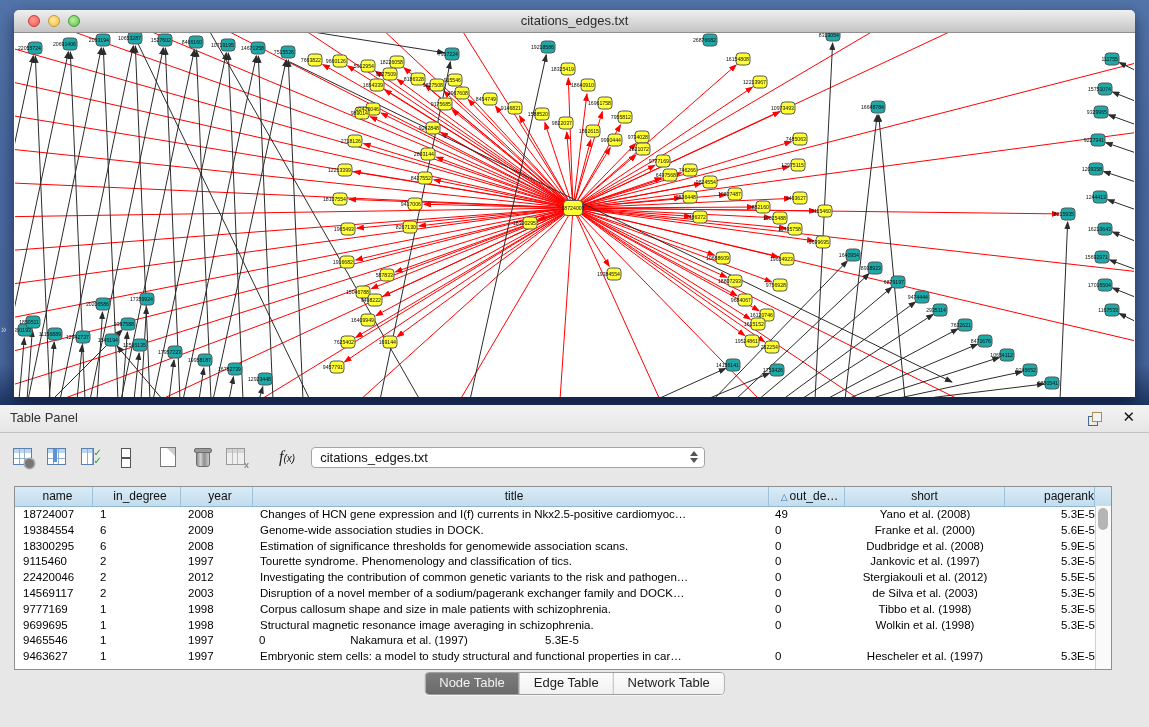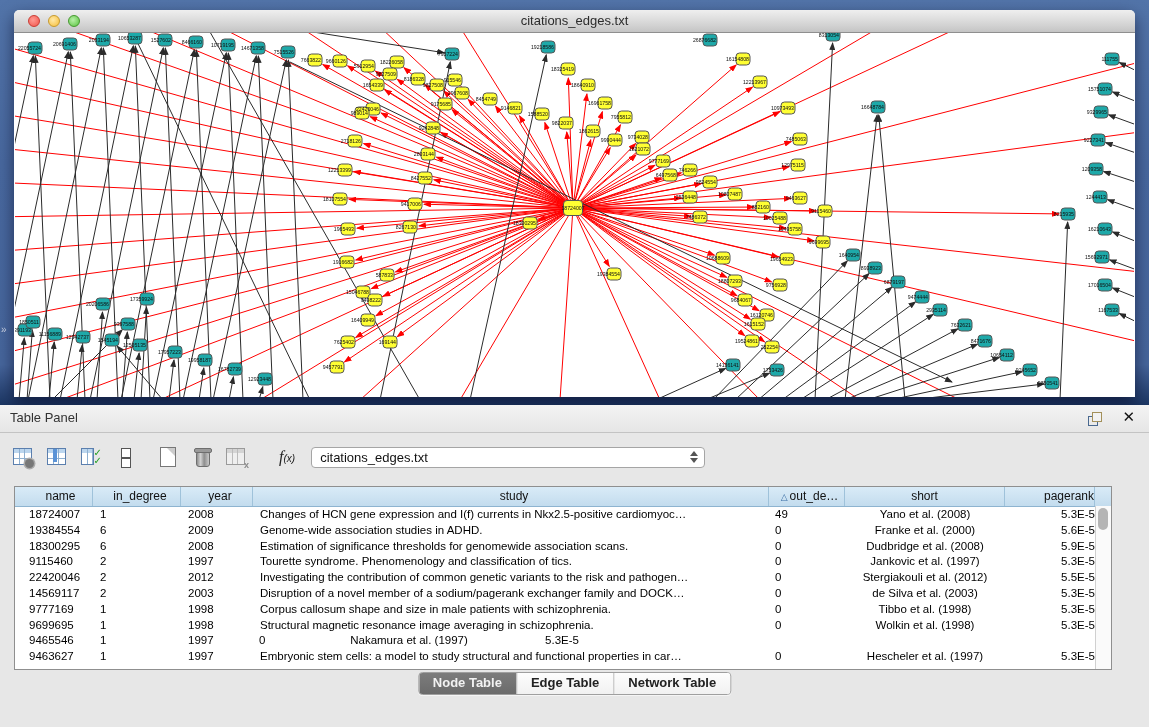--- a/index.html
+++ b/index.html
@@ -42,27 +42,27 @@
   #table-wrap{position:absolute;left:14px;top:81px;width:1096px;height:182px;background:#fff;
     border:1px solid #8f8f8f;box-sizing:content-box;}
   #tbl-scroll{position:absolute;right:0;top:19px;width:15px;height:163px;background:#fafafa;border-left:1px solid #d0d0d0;}
   #tbl-thumb{position:absolute;left:2px;top:2px;width:10px;height:22px;border-radius:5px;background:#b5b5b5;}
   .hdr-row{display:flex;height:19px;background:linear-gradient(#d9ebf7,#c3dcee);border-bottom:1px solid #8eb4d0;}
   .hdr-cell{box-sizing:border-box;border-right:1px solid #9fc2da;font-size:12px;color:#111;
     text-align:center;line-height:18px;overflow:hidden;white-space:nowrap;}
   .sort-tri{color:#3a6ea5;font-size:9px;margin-right:2px;}
   .data-row{display:flex;height:15.8px;background:#fff;}
   .cell{box-sizing:border-box;font-size:11.5px;color:#000;line-height:15.8px;overflow:hidden;white-space:nowrap;}
-  .c0{width:78px;padding-left:14px;} .c1{width:88px;padding-left:7px;} .c2{width:72px;padding-left:7px;}
+  .c0{width:78px;padding-left:8px;} .c1{width:88px;padding-left:7px;} .c2{width:72px;padding-left:7px;}
   .c3{width:516px;padding-left:7px;} .c4{width:76px;padding-left:6px;} .c5{width:160px;text-align:center;}
   .c6{width:90px;padding-left:8px;text-align:right;}
   
   #segmented{position:absolute;left:50%;top:267px;transform:translateX(-50%);display:flex;height:21px;
     border:1px solid #9f9f9f;border-radius:4px;overflow:hidden;background:#fff;box-shadow:0 1px 0 rgba(255,255,255,.6);}
-  .seg{padding:0 14px;font-size:13px;line-height:20px;color:#222;background:linear-gradient(#fdfdfd,#f1f1f1);font-weight:bold;}
+  .seg{padding:0 14px;font-size:13px;line-height:20px;color:#222;background:linear-gradient(#fdfdfd,#f1f1f1);}
   .seg + .seg{border-left:1px solid #b9b9b9;}
   .seg.active{background:linear-gradient(#7c7c7c,#6b6b6b);color:#f2f2f2;}
   
   #status-bar{position:absolute;left:0;bottom:0;width:1149px;height:26px;border-top:1px solid #b5b5b5;
     background:linear-gradient(#ededed,#dcdcdc);}
   #memory-label{position:absolute;right:34px;top:7px;font-size:13px;color:#333;}
   #memory-dot{position:absolute;right:12px;top:5px;width:14px;height:14px;border-radius:50%;
     border:1px solid #2e8a36;background:radial-gradient(circle at 5px 4px,#a8eba0,#3dbb44);}
   
   .grid{position:absolute;left:0;top:2px;width:17px;height:15px;border:1px solid #5b7fae;background:
@@ -576,40 +576,40 @@
           <div class="down"></div>
         </span>
     </div>
   </div>
 
   <div id="table-wrap">
     <div class="hdr-row" id="tbl-header">
         <div class="hdr-cell c0">name</div>
         <div class="hdr-cell c1">in_degree</div>
         <div class="hdr-cell c2">year</div>
-        <div class="hdr-cell c3">study</div>
+        <div class="hdr-cell c3">title</div>
         <div class="hdr-cell c4"><span class="sort-tri">△</span>out_de…</div>
         <div class="hdr-cell c5">short</div>
         <div class="hdr-cell c6">pagerank</div>
       </div>
     <div id="tbl-body">
         <div class="data-row">
           <div class="cell c0">18724007</div>
           <div class="cell c1">1</div>
           <div class="cell c2">2008</div>
           <div class="cell c3">Changes of HCN gene expression and I(f) currents in Nkx2.5-positive cardiomyoc…</div>
           <div class="cell c4">49</div>
           <div class="cell c5">Yano et al. (2008)</div>
           <div class="cell c6">5.3E-5</div>
         </div>
         <div class="data-row">
           <div class="cell c0">19384554</div>
           <div class="cell c1">6</div>
           <div class="cell c2">2009</div>
-          <div class="cell c3">Genome-wide association studies in ADHD.</div>
+          <div class="cell c3">Genome-wide association studies in DOCK.</div>
           <div class="cell c4">0</div>
           <div class="cell c5">Franke et al. (2000)</div>
           <div class="cell c6">5.6E-5</div>
         </div>
         <div class="data-row">
           <div class="cell c0">18300295</div>
           <div class="cell c1">6</div>
           <div class="cell c2">2008</div>
           <div class="cell c3">Estimation of significance thresholds for genomewide association scans.</div>
           <div class="cell c4">0</div>

